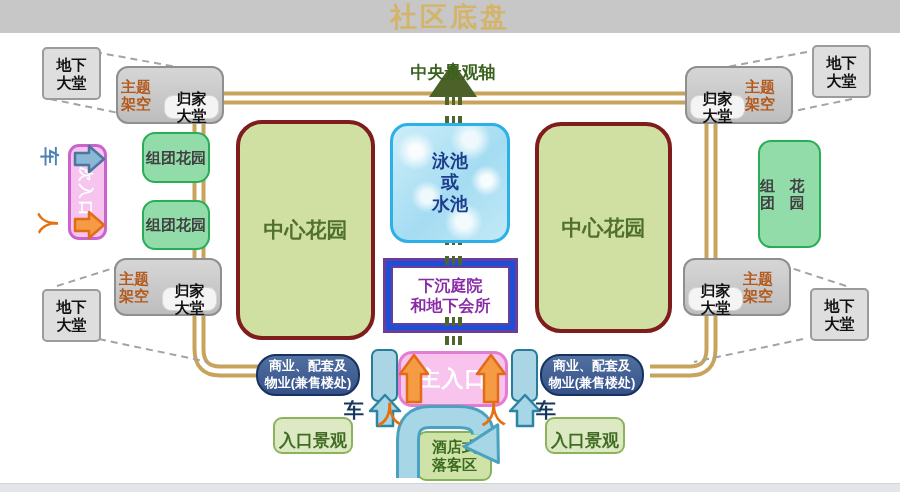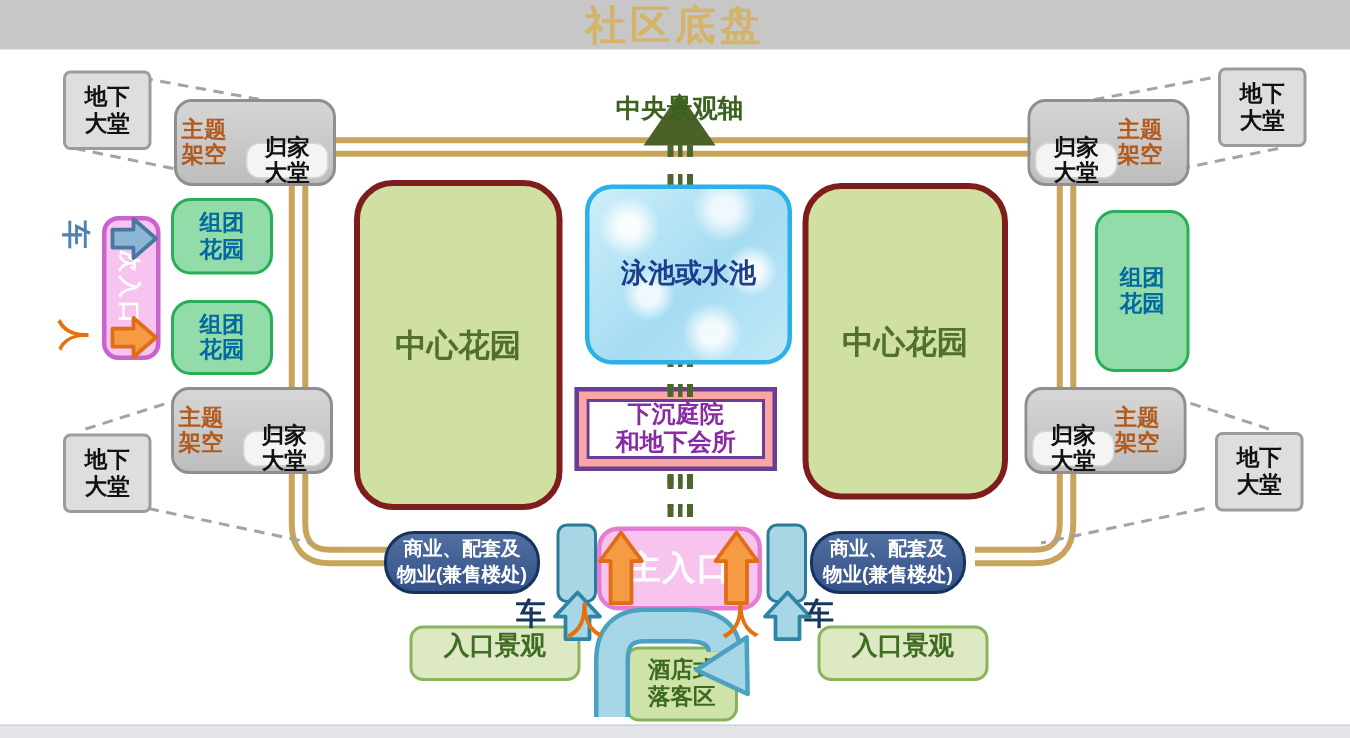--- a/index.html
+++ b/index.html
@@ -28,34 +28,34 @@
               background:repeating-linear-gradient(to bottom,#4d662b 0 9px,transparent 9px 20px); }
 
   svg.layer { position:absolute; left:0; top:0; z-index:0; pointer-events:none; }
   svg.layer.front { z-index:6; }
 
   
   .garden { background:#cfe0a2; border:4px solid #7f1d1d; border-radius:26px; z-index:2;
             display:flex; align-items:center; justify-content:center;
             font-size:21px; font-weight:bold; color:#50702c; }
   .cluster { background:#92dcaa; border:2.5px solid #29ad56; border-radius:13px; z-index:2;
-             display:flex; flex-direction:column; align-items:center; justify-content:center;
-             font-size:15px; font-weight:bold; color:#0369a1; line-height:1.15; }
-  .pool { left:390px; top:123px; width:138px; height:120px; border:3px solid #2bb0e8;
-          border-radius:18px; z-index:2; display:flex; flex-direction:row; align-items:center;
+             display:flex; flex-direction:row; align-items:center; justify-content:center;
+             font-size:15px; font-weight:bold; color:#404040; line-height:1.15;margin-left:28px; }
+  .pool { left:390px; top:123px; width:120px; height:120px; border:3px solid #2bb0e8;
+          border-radius:18px; z-index:2; display:flex; flex-direction:column; align-items:center;
           justify-content:center; font-size:18px; font-weight:bold; color:#1d3e8c; line-height:1.2;
           background-color:#b9e4f4;
           background-image:
             radial-gradient(circle at 20% 22%, rgba(255,255,255,.9) 0 5%, rgba(255,255,255,0) 15%),
             radial-gradient(circle at 68% 12%, rgba(255,255,255,.8) 0 6%, rgba(255,255,255,0) 16%),
             radial-gradient(circle at 82% 48%, rgba(255,255,255,.9) 0 5%, rgba(255,255,255,0) 14%),
             radial-gradient(circle at 30% 62%, rgba(255,255,255,.8) 0 6%, rgba(255,255,255,0) 15%),
             radial-gradient(circle at 62% 84%, rgba(255,255,255,.85) 0 6%, rgba(255,255,255,0) 16%),
             linear-gradient(135deg,#cdeef9 0%,#a5dcf2 55%,#c2e9f7 100%); }
-  .sunken { left:383px; top:258px; width:135px; height:56px; background:#fca5a5;
+  .sunken { left:383px; top:258px; width:135px; height:75px; background:#1d4ed8;
             border:3px solid #6a3d96; padding:5px; z-index:2; }
   .sunken-inner { width:100%; height:100%; background:#fff; border:2px solid #6a3d96;
                   display:flex; flex-direction:column; align-items:center; justify-content:center;
                   font-size:16px; font-weight:bold; color:#8a2ba6; line-height:1.2; }
 
   
   .combo { background:linear-gradient(#d6d6d6,#bdbdbd); border:2px solid #8f8f8f; border-radius:12px;
            width:108px; height:58px; z-index:2; display:flex; align-items:stretch; padding:3px; }
   .combo.rev { flex-direction:row-reverse; }
   .combo-theme { flex:1; display:flex; flex-direction:column; align-items:flex-start; justify-content:center;
@@ -65,22 +65,22 @@
                 font-size:15px; font-weight:bold; color:#111; line-height:1.15;margin-top:24px; }
   .ulobby { width:59px; height:53px; background:#dedede; border:2px solid #9b9b9b; border-radius:5px;
             z-index:2; display:flex; flex-direction:column; align-items:center; justify-content:center;
             font-size:15px; font-weight:bold; color:#111; line-height:1.15; }
 
   
   .commercial { width:104px; height:42px; background:linear-gradient(#51709f,#34518a);
                 border:2px solid #16335f; border-radius:20px; z-index:2;
                 display:flex; align-items:center; justify-content:center; text-align:center;
                 font-size:13px; font-weight:bold; color:#fff; line-height:1.3; padding:10px 5px; }
-  .landscape { width:114px; height:37px; background:#dde9c3; border:2.5px solid #8ab45c;
-               border-radius:9px; z-index:2; display:flex; align-items:flex-start; justify-content:center;
+  .landscape { width:80px; height:37px; background:#dde9c3; border:2.5px solid #8ab45c;
+               border-radius:9px; z-index:2; display:flex; align-items:flex-end; justify-content:center;
                font-size:17px; font-weight:bold; color:#3f6b22; }
   .dropoff { left:417px; top:431px; width:75px; height:50px; background:#cfe2a8;
              border:2.5px solid #84b35a; border-radius:9px; z-index:5;
              display:flex; flex-direction:column; align-items:center; justify-content:center;
              font-size:15px; font-weight:bold; color:#3c6b20; line-height:1.2; }
   .main-entrance { left:398px; top:351px; width:110px; height:56px; background:#f8c3ec;
                    border:3px solid #e57cd4; border-radius:14px; z-index:2;
                    display:flex; align-items:center; justify-content:center;
                    font-size:22px; font-weight:bold; color:#fff; letter-spacing:1px; }
   .teal-rect { width:27px; height:53px; background:#a9d5e4; border:2.5px solid #277d99;

